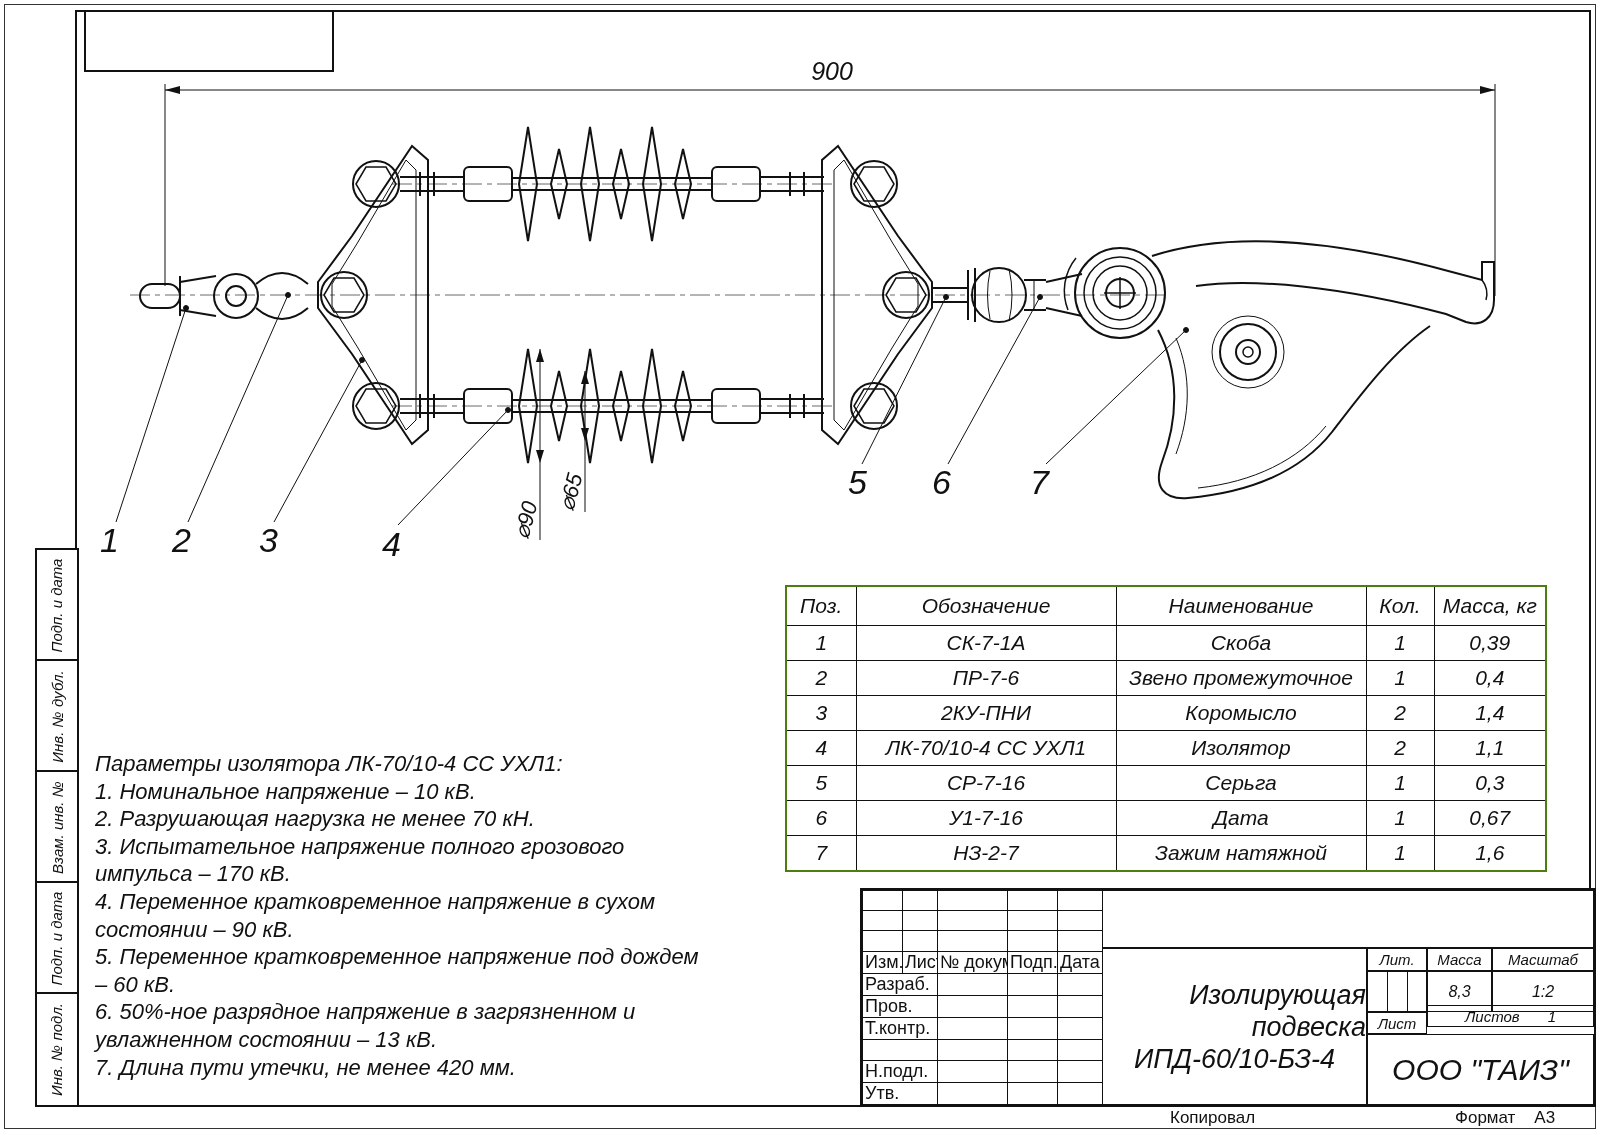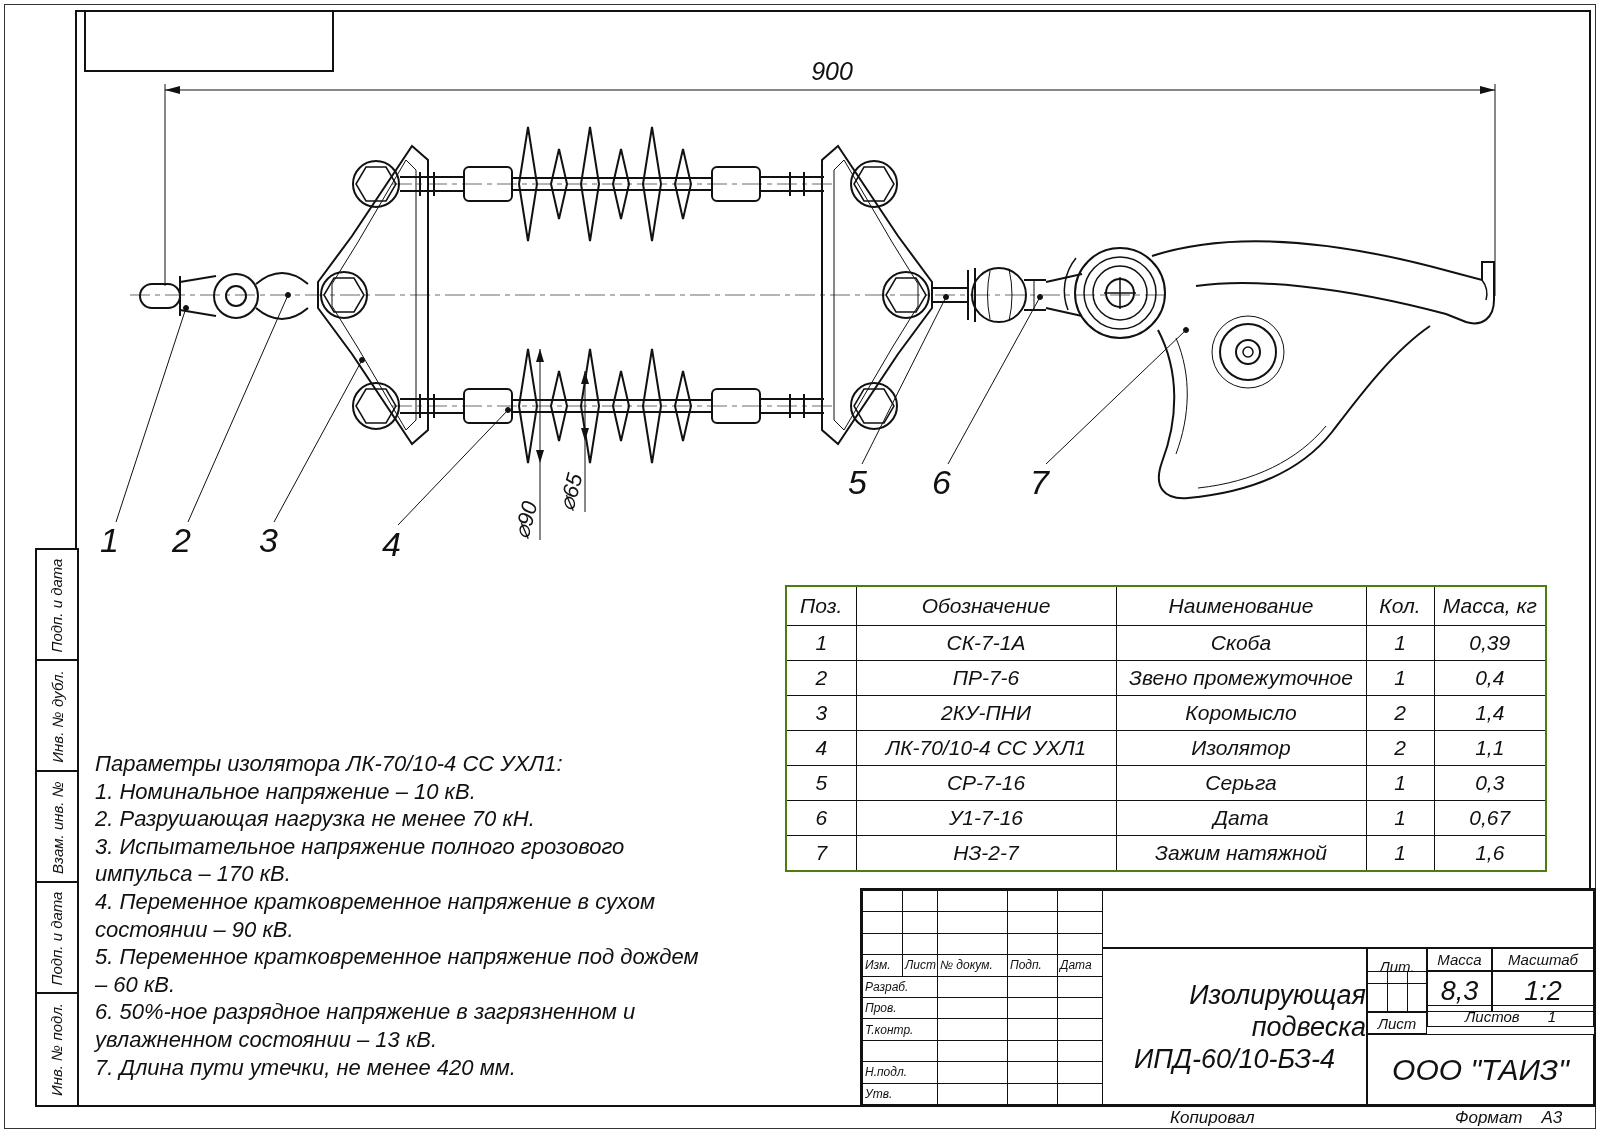--- a/index.html
+++ b/index.html
@@ -21,30 +21,30 @@
   
   .parts{position:absolute;left:785px;top:585px;width:760px;border-collapse:collapse;
          table-layout:fixed;text-align:center;font-style:italic;font-size:21px;z-index:3;background:#fff;}
   .parts td,.parts th{border:1.5px solid #111;padding:0 4px;font-weight:normal;overflow:hidden;white-space:nowrap;}
   .parts th{height:38px;}
   .parts td{height:34px;}
 
   
   .tblock{position:absolute;left:860px;top:888px;width:732px;height:215px;border:2px solid #111;z-index:3;background:#fff;}
   .rev{position:absolute;left:0;top:0;width:240px;height:215px;border-collapse:collapse;table-layout:fixed;}
-  .rev td{border:1px solid #111;padding:0 2px;font-size:12px;font-style:italic;white-space:nowrap;overflow:hidden;height:19px;}
+  .rev td{border:1px solid #111;padding:0 2px;font-size:18px;white-space:nowrap;overflow:hidden;height:19px;}
   .tb-cell{position:absolute;border:1px solid #111;box-sizing:border-box;display:flex;
            align-items:center;justify-content:center;font-style:italic;}
   .tb-lbl{font-size:15px;}
-  .tb-val{font-size:27px;}
+  .tb-val{font-size:16px;}
   .tb-title{flex-direction:column;font-size:27px;line-height:32px;text-align:right;}
   .tb-company{font-size:30px;}
   .litline{position:absolute;top:0;bottom:0;width:1px;background:#111;}
 
-  .bottomnote{position:absolute;font-size:17px;font-style:italic;z-index:3;text-align:center;}
+  .bottomnote{position:absolute;font-size:17px;z-index:3;text-align:center;}
 </style>
 </head>
 <body>
 
 <div class="page">
 
   <div class="frame-outer"></div>
   <div class="frame-main"></div>
   <div class="topbox"></div>
 
@@ -382,21 +382,21 @@
             <td></td>
           </tr>
     </tbody>
       </table>
 
     <div class="tb-cell" style="left:240px;top:0;width:492px;height:58px"></div>
     <div class="tb-cell tb-title" style="left:240px;top:58px;width:265px;height:157px">
       <div>Изолирующая подвеска</div>
       <div>ИПД-60/10-БЗ-4</div>
     </div>
-    <div class="tb-cell tb-lbl" style="left:505px;top:58px;width:60px;height:36px">Лит.</div>
+    <div class="tb-cell tb-lbl" style="left:505px;top:58px;width:60px;height:23px">Лит.</div>
     <div class="tb-cell tb-lbl" style="left:565px;top:58px;width:65px;height:23px">Масса</div>
     <div class="tb-cell tb-lbl" style="left:630px;top:58px;width:102px;height:23px">Масштаб</div>
     <div class="tb-cell" style="left:505px;top:81px;width:60px;height:41px">
       <div class="litline" style="left:19px"></div>
         <div class="litline" style="left:39px"></div>
     </div>
     <div class="tb-cell tb-val" style="left:565px;top:81px;width:65px;height:41px">8,3</div>
     <div class="tb-cell tb-val" style="left:630px;top:81px;width:102px;height:41px">1:2</div>
     <div class="tb-cell tb-lbl" style="left:505px;top:122px;width:60px;height:22px">Лист</div>
     <div class="tb-cell tb-lbl" style="left:565px;top:115px;width:167px;height:22px;gap:28px">

